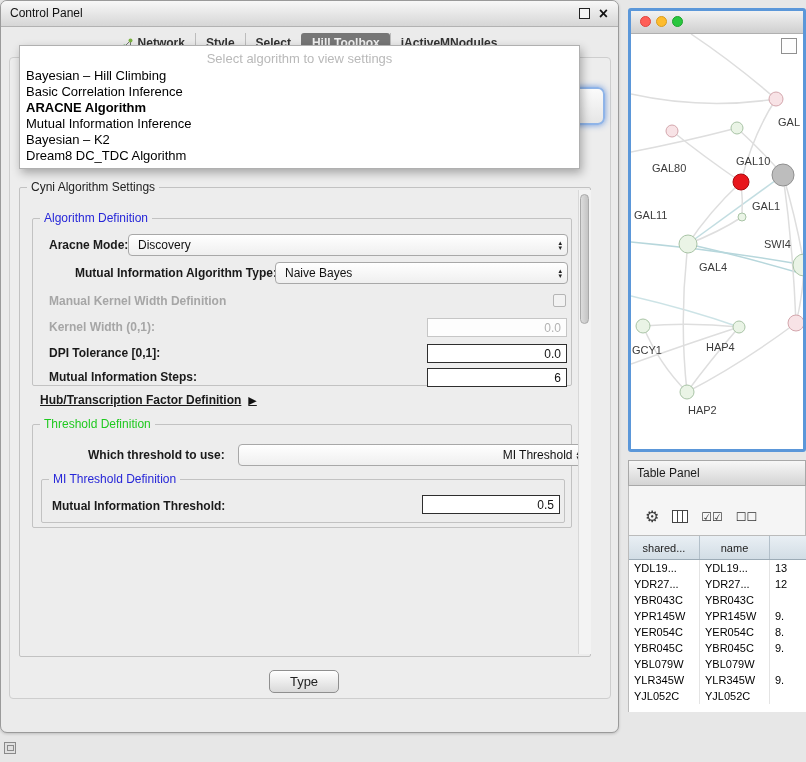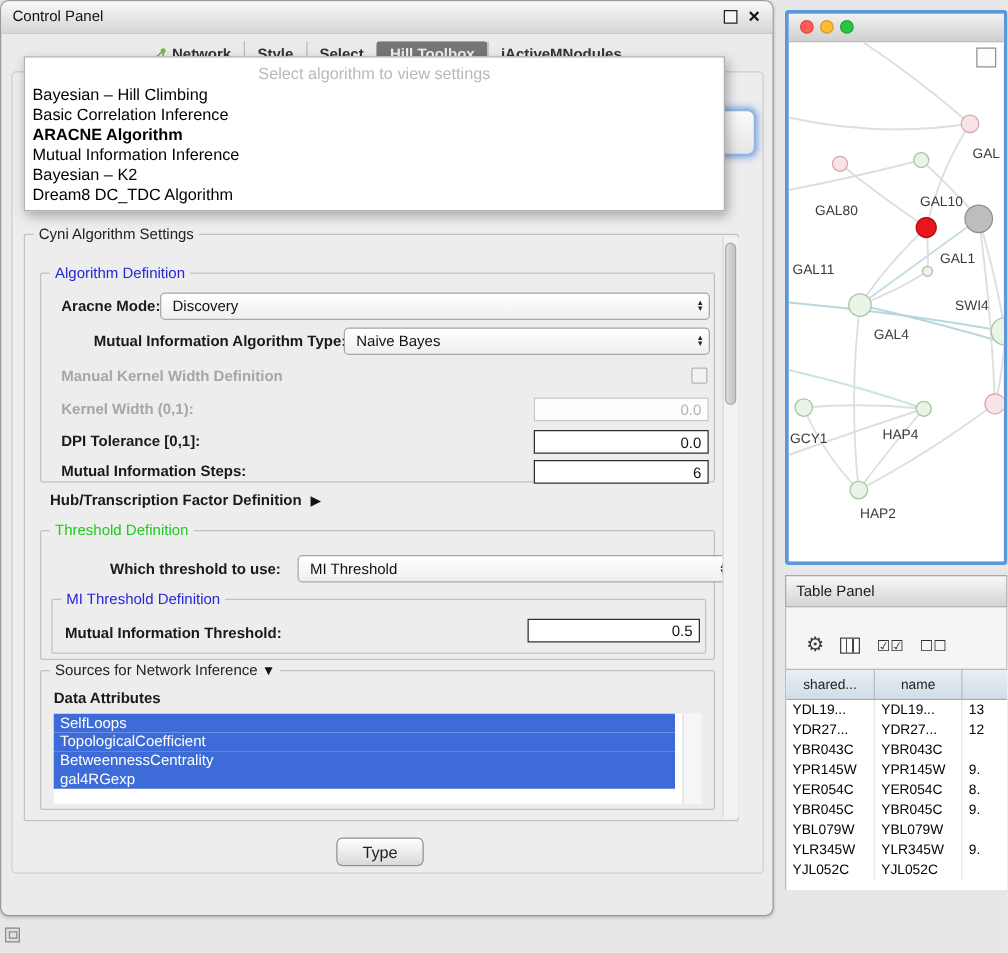--- a/index.html
+++ b/index.html
@@ -67,21 +67,21 @@
   .checkbox{position:absolute;width:13px;height:13px;border:1px solid #b5b5b5;background:#f2f2f2;
     border-radius:2px;box-sizing:border-box;}
 
   #settings-group{left:18px;top:186px;width:572px;height:470px;}
   #settings-scrollbar{position:absolute;left:558px;top:2px;width:12px;height:464px;background:#f3f3f3;
     border-left:1px solid #d8d8d8;}
   #settings-scrollbar .thumb{position:absolute;left:1px;top:4px;width:9px;height:130px;
     background:linear-gradient(90deg,#dcdcdc,#c4c4c4);border:1px solid #a9a9a9;border-radius:5px;box-sizing:border-box;}
 
   #algdef{left:12px;top:30px;width:540px;height:168px;}
-  #hubrow{position:absolute;left:20px;top:205px;display:flex;align-items:center;gap:7px;}
+  #hubrow{position:absolute;left:20px;top:205px;display:flex;align-items:center;gap:7px;text-decoration:underline;}
   #hubrow .lblx{font-size:12px;font-weight:bold;}
   .tri{font-size:11px;color:#111;}
 
   #threshold{left:12px;top:236px;width:540px;height:104px;}
   #mithresh{left:8px;top:54px;width:524px;height:44px;}
 
   #sources{left:12px;top:348px;width:540px;height:112px;}
   #attr-list{position:absolute;left:10px;top:34px;width:518px;height:72px;background:#fff;}
   .attr-row{height:15px;line-height:15px;background:#3d6bd7;color:#fff;font-size:12px;
     padding-left:5px;width:497px;box-sizing:border-box;white-space:nowrap;overflow:hidden;}
@@ -228,49 +228,35 @@
 
     <div id="hubrow">
       <span class="lblx" style="font-size:12px;font-weight:bold;">Hub/Transcription Factor Definition</span>
       <span class="tri">▶</span>
     </div>
 
     <div id="threshold" class="groupbox">
       <span class="legend green">Threshold Definition</span>
 
       <span class="lbl" style="left:55px;top:23px;">Which threshold to use:</span>
-      <div class="combo" style="left:205px;top:19px;width:348px;">
+      <div class="combo" style="left:205px;top:19px;width:348px;text-align:right;">
         <span class="val">MI Threshold</span>
         <span class="arrows">
             <span>▴</span>
             <span>▾</span>
           </span>
       </div>
 
       <div id="mithresh" class="groupbox">
         <span class="legend blue">MI Threshold Definition</span>
         <span class="lbl" style="left:10px;top:19px;">Mutual Information Threshold:</span>
         <input class="tfield strong" style="left: 380px; top: 15px; width: 138px;" value="0.5">
       </div>
     </div>
 
-    <div id="sources" class="groupbox">
-      <span class="legend">
-        <span>Sources for Network Inference</span>
-        <span class="tri">▼</span>
-      </span>
-      <span class="lbl" style="left:10px;top:14px;">Data Attributes</span>
-      <div id="attr-list">
-        <div class="attr-row">SelfLoops</div>
-        <div class="attr-row">TopologicalCoefficient</div>
-        <div class="attr-row">BetweennessCentrality</div>
-        <div class="attr-row">gal4RGexp</div>
-        <div id="attr-scroll"></div>
-      </div>
-    </div>
 
     <div id="settings-scrollbar">
       <div class="thumb"></div>
     </div>
   </div>
 
   <button id="apply">Type</button>
 
 </div>
 

